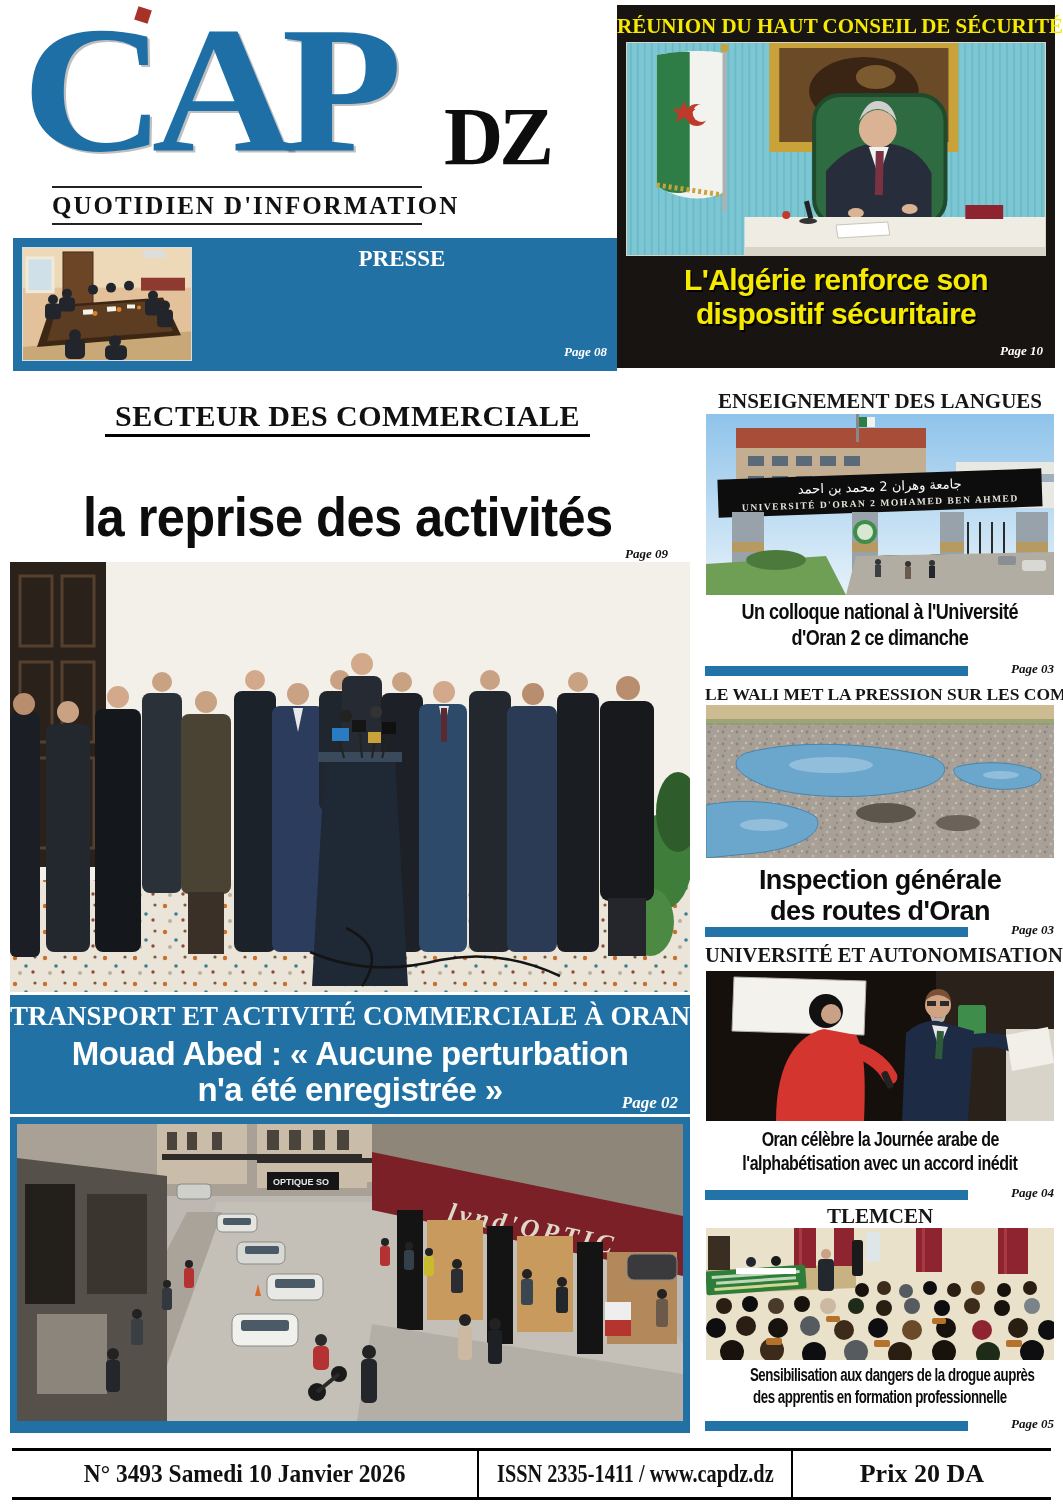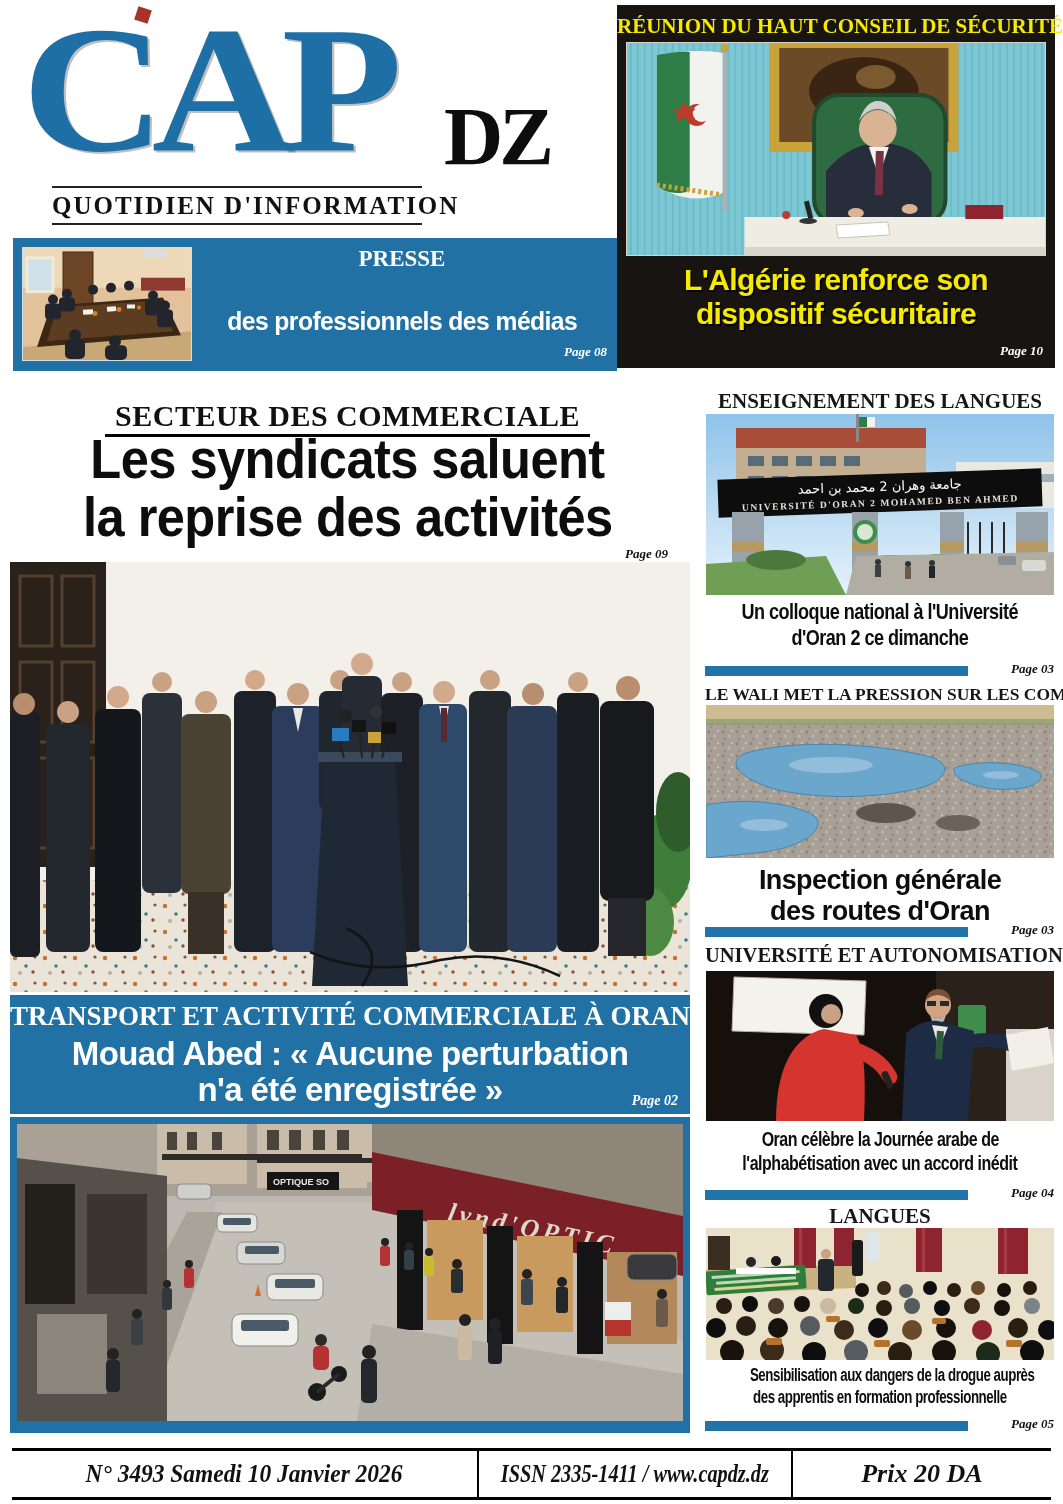--- a/index.html
+++ b/index.html
@@ -36,21 +36,21 @@
                     text-align:center;white-space:nowrap;}
   .wpage{color:#fff;}
   
   #lead-kicker span{border-bottom:3px solid #000;padding:0 10px 2px;
                     font-size:30px;font-weight:bold;letter-spacing:.5px;white-space:nowrap;}
   .leadline{font-size:55px;color:#0d0d0d;}
   
   .skick{font-weight:bold;text-align:center;white-space:nowrap;color:#161616;}
   .shl{color:#0d0d0d;}
   
-  #footer{border-top:3px solid #000;border-bottom:3px solid #000;display:flex;align-items:stretch;font-style:italic;}
+  #footer{border-top:3px solid #000;border-bottom:3px solid #000;display:flex;align-items:stretch;}
   .fcell{display:flex;align-items:center;justify-content:center;font-weight:bold;font-size:26px;white-space:nowrap;}
   .fcell + .fcell{border-left:2.5px solid #000;}
 </style>
 </head>
 <body>
 
 <div id="page">
 
   <div class="abs" style="left:136px;top:8px;width:14px;height:14px;background:#a83228;transform:rotate(18deg);"></div>
   <div class="abs" id="logo-cap" style="left:22px;top:4px;">CAP</div>
@@ -131,28 +131,26 @@
           <circle cx="92" cy="94" r="6"></circle>
         <rect x="22" y="56" width="16" height="16" rx="4"></rect>
           <rect x="36" y="50" width="16" height="14" rx="4"></rect>
         <rect x="122" y="52" width="16" height="16" rx="4"></rect>
           <rect x="134" y="62" width="16" height="18" rx="4"></rect>
         <rect x="42" y="92" width="20" height="20" rx="5"></rect>
           <rect x="82" y="98" width="22" height="15" rx="5"></rect>
       </g>
     </svg>
     <div class="abs kick" style="left:182px;top:8px;width:414px;font-size:23px;">PRESSE</div>
-    <div class="abs line" style="left:182px;top:70px;width:414px;"><span class="heavy sqz sx95" style="font-size:26px;">des professionnels des médias</span></div>
     <div class="abs pageref" style="right:10px;top:106px;color:#fff;">Page 08</div>
   </div>
 
   <div class="abs ctr" id="lead-kicker" style="left:0;top:399px;width:695px;">
     <span>SECTEUR DES COMMERCIALE</span>
   </div>
-  <div class="abs line" style="left:0;top:432px;width:695px;"><span class="heavy leadline sqz sx92">Les syndicats saluent</span></div>
   <div class="abs line" style="left:0;top:490px;width:695px;"><span class="heavy leadline sqz sx92">la reprise des activités</span></div>
   <div class="abs pageref" style="left:0;top:546px;width:668px;">Page 09</div>
 
   <svg class="abs photo" style="left:10px;top:562px;" width="680" height="430" viewBox="0 0 680 430" preserveAspectRatio="none">
     <defs>
       <pattern id="terr" width="30" height="26" patternUnits="userSpaceOnUse">
         <rect width="30" height="26" fill="#eae5d8"></rect>
         <circle cx="5" cy="6" r="2.2" fill="#c96f2e"></circle>
           <circle cx="16" cy="14" r="1.8" fill="#3e7d8e"></circle>
         <circle cx="25" cy="5" r="1.6" fill="#7a5a3a"></circle>
@@ -227,21 +225,21 @@
       <path d="M330,180 L334,196 M350,172 L352,196 M364,182 L362,196 M378,174 L372,196" stroke="#222" stroke-width="2" fill="none"></path>
     </g>
     <path d="M300,390 q60,26 130,8 q60,-12 120,16" stroke="#141414" stroke-width="2.5" fill="none"></path>
     <path d="M352,424 q26,-38 -16,-58" stroke="#141414" stroke-width="2.5" fill="none"></path>
   </svg>
 
   <div class="abs bluebanner" style="left:10px;top:995px;width:680px;height:119px;">
     <div class="abs kick" style="left:0;top:6px;width:100%;font-size:27px;">TRANSPORT ET ACTIVITÉ COMMERCIALE À ORAN</div>
     <div class="abs line" style="left:0;top:42px;width:100%;"><span class="heavy sqz" style="font-size:33px;color:#fff;">Mouad Abed : « Aucune perturbation</span></div>
     <div class="abs line" style="left:0;top:78px;width:100%;"><span class="heavy sqz" style="font-size:33px;color:#fff;">n'a été enregistrée »</span></div>
-    <div class="abs pageref" style="right:12px;top:98px;color:#fff;font-size:14px;">Page 02</div>
+    <div class="abs pageref" style="right:12px;top:98px;color:#fff;font-size:17px;">Page 02</div>
   </div>
 
   <div class="abs" style="left:10px;top:1117px;width:680px;height:316px;border:7px solid #2171a5;border-bottom-width:12px;box-sizing:border-box;">
     <svg class="photo" width="666" height="297" viewBox="0 0 666 297" preserveAspectRatio="none">
       <rect width="666" height="297" fill="#bdb9b2"></rect>
 
       <rect x="0" y="0" width="666" height="72" fill="#a9a195"></rect>
       <g fill="#c9bca8">
         <rect x="140" y="0" width="90" height="60"></rect>
           <rect x="240" y="0" width="110" height="64"></rect>
@@ -473,21 +471,21 @@
     <polygon points="226,54 242,56 233,78" fill="#e8e8e8"></polygon>
     <rect x="230" y="60" width="7" height="28" fill="#2e5c3a" transform="rotate(4 233 74)"></rect>
     <path d="M258,72 q36,-8 54,6" stroke="#1d2b45" stroke-width="14" fill="none" stroke-linecap="round"></path>
     <polygon points="300,64 342,56 348,92 306,100" fill="#f2efe8"></polygon>
   </svg>
   <div class="abs line" style="left:705px;top:1129px;width:350px;"><span class="heavy shl sqz sx80" style="font-size:20px;">Oran célèbre la Journée arabe de</span></div>
   <div class="abs line" style="left:705px;top:1153px;width:350px;"><span class="heavy shl sqz sx80" style="font-size:20px;">l'alphabétisation avec un accord inédit</span></div>
   <div class="abs bluebar" style="left:705px;top:1190px;width:263px;"></div>
   <div class="abs pageref" style="left:966px;top:1185px;width:88px;">Page 04</div>
 
-  <div class="abs skick" style="left:705px;top:1204px;width:350px;font-size:21px;">LANGUES</div>
+  <div class="abs skick" style="left:705px;top:1204px;width:350px;font-size:21px;">TLEMCEN</div>
   <svg class="abs photo" style="left:706px;top:1228px;" width="348" height="132" viewBox="0 0 348 132" preserveAspectRatio="none">
     <rect width="348" height="132" fill="#e9e1ca"></rect>
     <polygon points="0,42 150,36 150,60 0,66" fill="#c9b282"></polygon>
     <rect x="2" y="8" width="22" height="34" fill="#3a2e22"></rect>
     <rect x="88" y="0" width="22" height="40" fill="#8e2430"></rect>
       <rect x="128" y="0" width="20" height="38" fill="#8e2430"></rect>
     <rect x="210" y="0" width="26" height="44" fill="#8e2430"></rect>
       <rect x="292" y="0" width="30" height="46" fill="#8e2430"></rect>
     <rect x="93" y="0" width="3" height="40" fill="#a83a44"></rect>
       <rect x="216" y="0" width="3" height="44" fill="#a83a44"></rect>

